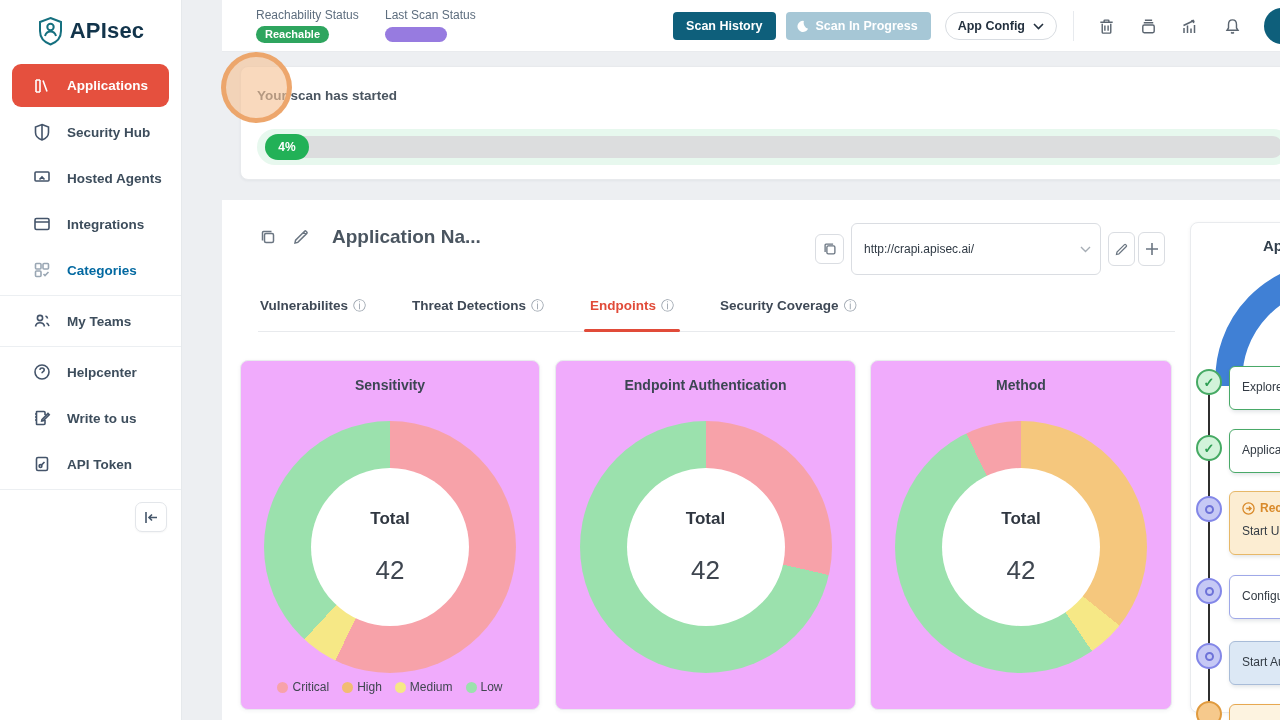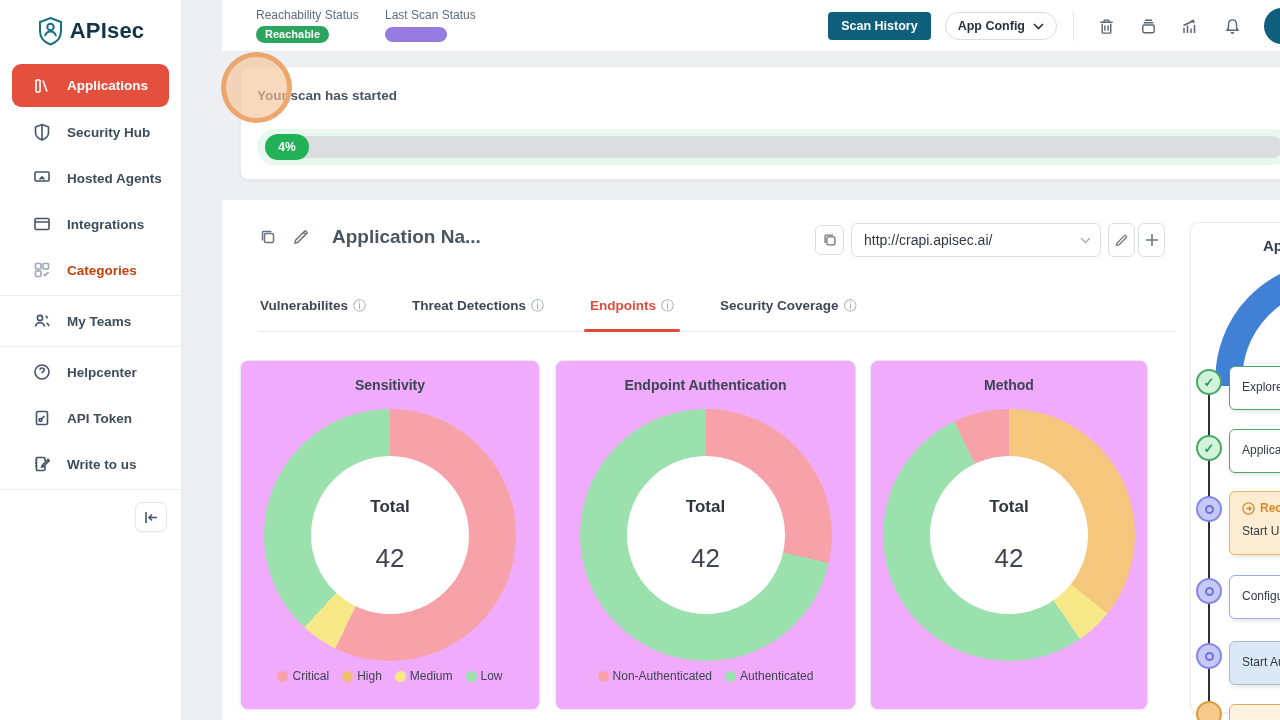--- a/index.html
+++ b/index.html
@@ -9,21 +9,21 @@
 
   
   .sidebar { position:absolute; left:0; top:0; width:182px; height:720px; background:#fff; border-right:1px solid #e6e9ec; z-index:5; }
   .logo { display:flex; align-items:center; justify-content:center; gap:6px; height:62px; }
   .logo-text { font-size:22px; font-weight:800; color:#12344b; letter-spacing:.2px; }
   .nav { display:flex; flex-direction:column; }
   .nav-item { display:flex; align-items:center; gap:16px; height:46px; padding:0 12px 0 32px; font-size:13.5px; font-weight:700; color:#3d4d5c; cursor:pointer; }
   .nav-item .nv-ic { width:19px; height:19px; flex:0 0 19px; color:#44546a; display:flex; align-items:center; justify-content:center; }
   .nav-item.active { background:#e5503e; color:#fff; border-radius:9px; margin:2px 12px; height:43px; padding-left:20px; }
   .nav-item.active .nv-ic { color:#fff; }
-  .nav-item.disabled { color:#c2410c; }
+  .nav-item.disabled { color:#0369a1; }
   .nav-item.disabled .nv-ic { color:#9aa7b4; }
   .sb-divider { height:1px; background:#eceff2; margin:2px 0; }
   .collapse-row { display:flex; justify-content:flex-end; padding:10px 14px; }
   .collapse-btn { width:32px; height:30px; border:1px solid #e3e6ea; border-radius:7px; background:#fff; display:flex; align-items:center; justify-content:center; color:#45566a; font-size:14px; cursor:pointer; box-shadow:0 1px 2px rgba(0,0,0,.04); }
 
   
   .topbar { position:absolute; left:222px; top:0; width:1058px; height:52px; background:#fff; border-bottom:1px solid #e9ebee; z-index:4; }
   .tb-status { position:absolute; top:8px; }
   .tb-status .tb-label { font-size:12px; font-weight:400; color:#5d6d7e; }
   .tb-s1 { left:34px; }
@@ -49,41 +49,41 @@
   
   .click-halo { position:absolute; left:221px; top:52px; width:71px; height:71px; border-radius:50%; background:rgba(246,194,148,.62); border:5px solid rgba(235,158,94,.85); z-index:20; pointer-events:none; }
 
   
   .main { position:absolute; left:222px; top:200px; width:1058px; height:520px; background:#fff; }
   .app-title-row { position:absolute; left:36px; top:26px; display:flex; align-items:center; gap:14px; }
   .ti-ic { width:19px; height:19px; color:#6b7682; display:flex; align-items:center; justify-content:center; cursor:pointer; }
   .app-title { font-size:19px; font-weight:800; color:#4a5560; margin-left:8px; }
   .url-row { position:absolute; left:593px; top:23px; display:flex; align-items:center; gap:3px; }
   .sq-btn { width:29px; height:30px; border:1px solid #dadde2; border-radius:6px; background:#fff; display:flex; align-items:center; justify-content:center; color:#6b7682; cursor:pointer; }
-  .url-select { position:relative; width:250px; height:34px; border:1px solid #dadde2; border-radius:6px; background:#fff; display:flex; align-items:center; padding:0 26px 0 12px; font-size:14px; color:#2f3944; cursor:pointer; margin:0 4px; }
+  .url-select { position:relative; width:250px; height:52px; border:1px solid #dadde2; border-radius:6px; background:#fff; display:flex; align-items:center; padding:0 26px 0 12px; font-size:12px; color:#2f3944; cursor:pointer; margin:0 4px; }
   .url-select .chev { position:absolute; right:9px; color:#a6adb5; display:flex; }
   .tall-btn { width:27px; height:34px; border:1px solid #dadde2; border-radius:6px; background:#fff; display:flex; align-items:center; justify-content:center; color:#6b7682; cursor:pointer; }
 
   .tabs { position:absolute; left:36px; top:92px; width:917px; display:flex; gap:42px; border-bottom:1px solid #e8eaed; height:40px; }
   .tab { display:flex; align-items:flex-start; gap:5px; font-size:13.5px; font-weight:700; color:#3f4956; padding:6px 2px 0; cursor:pointer; position:relative; }
   .tab .info { font-size:13px; color:#98a1ab; font-weight:400; line-height:1.3; }
   .tab.active { color:#e14b39; }
   .tab.active::after { content:""; position:absolute; left:-4px; right:-4px; bottom:-1px; height:3px; background:#e14b39; border-radius:2px; }
 
   
   .card { position:absolute; top:160px; height:350px; background:#f0abfc; border:1px solid #e9ebee; border-radius:8px; box-shadow:0 1px 4px rgba(20,40,60,.05); }
   .card1 { left:18px; width:300px; }
   .card2 { left:333px; width:301px; }
-  .card3 { left:648px; width:278px; }
+  .card3 { left:648px; width:302px; }
   .card-title { text-align:center; margin-top:16px; font-size:14px; font-weight:700; color:#3c4653; }
-  .donut { position:absolute; left:50%; top:48px; transform:translateX(-50%); width:252px; height:252px; border-radius:50%; }
+  .donut { position:absolute; left:50%; top:60px; transform:translateX(-50%); width:252px; height:252px; border-radius:50%; }
   .donut-hole { position:absolute; left:50%; top:50%; transform:translate(-50%,-50%); width:158px; height:158px; background:#fff; border-radius:50%; display:flex; flex-direction:column; align-items:center; justify-content:center; gap:3px; }
   .donut-hole .t-label { font-size:17px; font-weight:800; color:#2f3640; }
   .donut-hole .t-value { font-size:26px; color:#3f4650;margin-top:23px; }
-  .legend { position:absolute; left:0; right:0; bottom:26px; display:flex; justify-content:center; gap:13px; flex-wrap:nowrap; }
+  .legend { position:absolute; left:0; right:0; bottom:15px; display:flex; justify-content:center; gap:13px; flex-wrap:nowrap; }
   .lg-item { display:flex; align-items:center; gap:4px; font-size:12px; color:#3f4650; cursor:pointer; white-space:nowrap; }
   .lg-dot { width:11px; height:11px; border-radius:50%; display:inline-block; }
 
   
   .rpanel { position:absolute; left:1190px; top:222px; width:300px; height:491px; background:#fff; border:1px solid #e9ebee; border-radius:8px; box-shadow:0 1px 4px rgba(20,40,60,.05); z-index:2; }
   .rp-title { position:absolute; left:72px; top:14px; font-size:15px; font-weight:800; color:#33404d; white-space:nowrap; }
   .rp-gauge { position:absolute; left:24px; top:38px; }
   .rp-line { position:absolute; left:17px; top:158px; width:2px; height:333px; background:#2f2f2f; }
   .step-marker { position:absolute; left:5px; width:26px; height:26px; border-radius:50%; display:flex; align-items:center; justify-content:center; z-index:2; }
   .mk-done { background:#d2f3da; border:2px solid #46aa64; color:#2e9e54; font-size:13px; font-weight:700; }
@@ -175,34 +175,34 @@
           <svg width="18" height="18" viewBox="0 0 18 18" fill="none" stroke="currentColor" stroke-width="1.6">
               <circle cx="9" cy="9" r="7"></circle>
               <path d="M6.8 6.8 C7 5.6 8 5 9 5 C10.2 5 11.2 5.8 11.2 7 C11.2 8.6 9 8.6 9 10.2 M9 12.8 H9.01"></path>
             </svg>
         </span>
         <span>Helpcenter</span>
       </div>
       <div class="nav-item">
         <span class="nv-ic">
           <svg width="18" height="18" viewBox="0 0 18 18" fill="none" stroke="currentColor" stroke-width="1.6">
+              <path d="M4 2.5 H11 Q12 2.5 12 3.5 V6 M12 11 V14.5 Q12 15.5 11 15.5 H4 Q3.5 15.5 3.5 15 V3 Q3.5 2.5 4 2.5 M2 5 H4 M2 8 H4 M2 11 H4 M9 10.5 L15 4.5 L16.2 5.7 L10.2 11.7 L8.7 12 Z"></path>
+            </svg>
+        </span>
+        <span>Write to us</span>
+      </div>
+      <div class="nav-item">
+        <span class="nv-ic">
+          <svg width="18" height="18" viewBox="0 0 18 18" fill="none" stroke="currentColor" stroke-width="1.6">
               <rect x="3.5" y="2.5" width="11" height="13" rx="1.5"></rect>
               <circle cx="7.5" cy="11" r="1.4"></circle>
               <path d="M8.6 9.9 L11.5 7"></path>
             </svg>
         </span>
         <span>API Token</span>
-      </div>
-      <div class="nav-item">
-        <span class="nv-ic">
-          <svg width="18" height="18" viewBox="0 0 18 18" fill="none" stroke="currentColor" stroke-width="1.6">
-              <path d="M4 2.5 H11 Q12 2.5 12 3.5 V6 M12 11 V14.5 Q12 15.5 11 15.5 H4 Q3.5 15.5 3.5 15 V3 Q3.5 2.5 4 2.5 M2 5 H4 M2 8 H4 M2 11 H4 M9 10.5 L15 4.5 L16.2 5.7 L10.2 11.7 L8.7 12 Z"></path>
-            </svg>
-        </span>
-        <span>Write to us</span>
       </div>
       <div class="sb-divider"></div>
       <div class="collapse-row">
         <button class="collapse-btn">
           <svg width="15" height="13" viewBox="0 0 15 13" fill="none" stroke="currentColor" stroke-width="1.6">
               <path d="M2 1 V12 M13 6.5 H5 M8 3.5 L5 6.5 L8 9.5"></path>
             </svg>
         </button>
       </div>
     </div>
@@ -212,20 +212,26 @@
     <div class="tb-status tb-s1">
       <div class="tb-label">Reachability Status</div>
       <span class="badge-green">Reachable</span>
     </div>
     <div class="tb-status tb-s2">
       <div class="tb-label">Last Scan Status</div>
       <span class="badge-purple"></span>
     </div>
     <div class="tb-actions">
       <button class="btn-scan-history">Scan History</button>
+      <button class="btn-scan-progress">
+        <svg width="13" height="13" viewBox="0 0 14 14" fill="#fff">
+            <path d="M8.5 1 A6 6 0 1 0 13 9.5 A7 7 0 0 1 8.5 1 Z"></path>
+          </svg>
+        <span>Scan In Progress</span>
+      </button>
       <button class="btn-app-config">
         <span>App Config</span>
         <svg width="11" height="7" viewBox="0 0 11 7" fill="none" stroke="#24313f" stroke-width="1.6">
             <path d="M1 1 L5.5 5.5 L10 1"></path>
           </svg>
       </button>
       <div class="tb-vdiv"></div>
       <span class="tb-ic">
         <svg width="19" height="19" viewBox="0 0 20 20" fill="none" stroke="currentColor" stroke-width="1.5">
             <path d="M5.5 7 V16 Q5.5 17 6.5 17 H13.5 Q14.5 17 14.5 16 V7 M3.5 5.5 H16.5 M7.5 5.5 V4 Q7.5 3.3 8.2 3.3 H11.8 Q12.5 3.3 12.5 4 V5.5 M8.3 9 V14.5 M11.7 9 V14.5"></path>
@@ -354,30 +360,20 @@
     </div>
 
     <div class="card card2">
       <div class="card-title">Endpoint Authentication</div>
       <div class="donut" style="background: conic-gradient(rgb(247, 162, 169) 0%, rgb(247, 162, 169) 28.5714%, rgb(155, 225, 173) 28.5714%, rgb(155, 225, 173) 100%);">
         <div class="donut-hole">
           <span class="t-label">Total</span>
           <span class="t-value">42</span>
         </div>
       </div>
-      <div class="legend">
-          <span class="lg-item">
-            <span class="lg-dot" style="background:#f7a2a9"></span>
-            <span>Non-Authenticated</span>
-          </span>
-          <span class="lg-item">
-            <span class="lg-dot" style="background:#9be1ad"></span>
-            <span>Authenticated</span>
-          </span>
-        </div>
     </div>
 
     <div class="card card3">
       <div class="card-title">Method</div>
       <div class="donut" style="background: conic-gradient(rgb(245, 199, 125) 0%, rgb(245, 199, 125) 35.7143%, rgb(246, 232, 134) 35.7143%, rgb(246, 232, 134) 40.4762%, rgb(155, 225, 173) 40.4762%, rgb(155, 225, 173) 92.8571%, rgb(247, 162, 169) 92.8571%, rgb(247, 162, 169) 100%);">
         <div class="donut-hole">
           <span class="t-label">Total</span>
           <span class="t-value">42</span>
         </div>
       </div>

